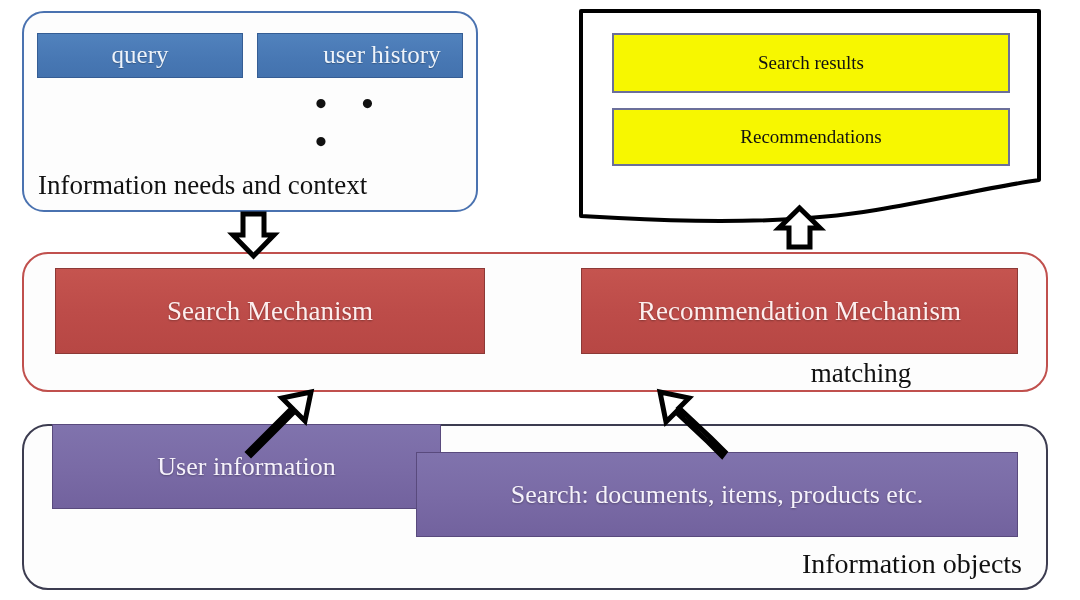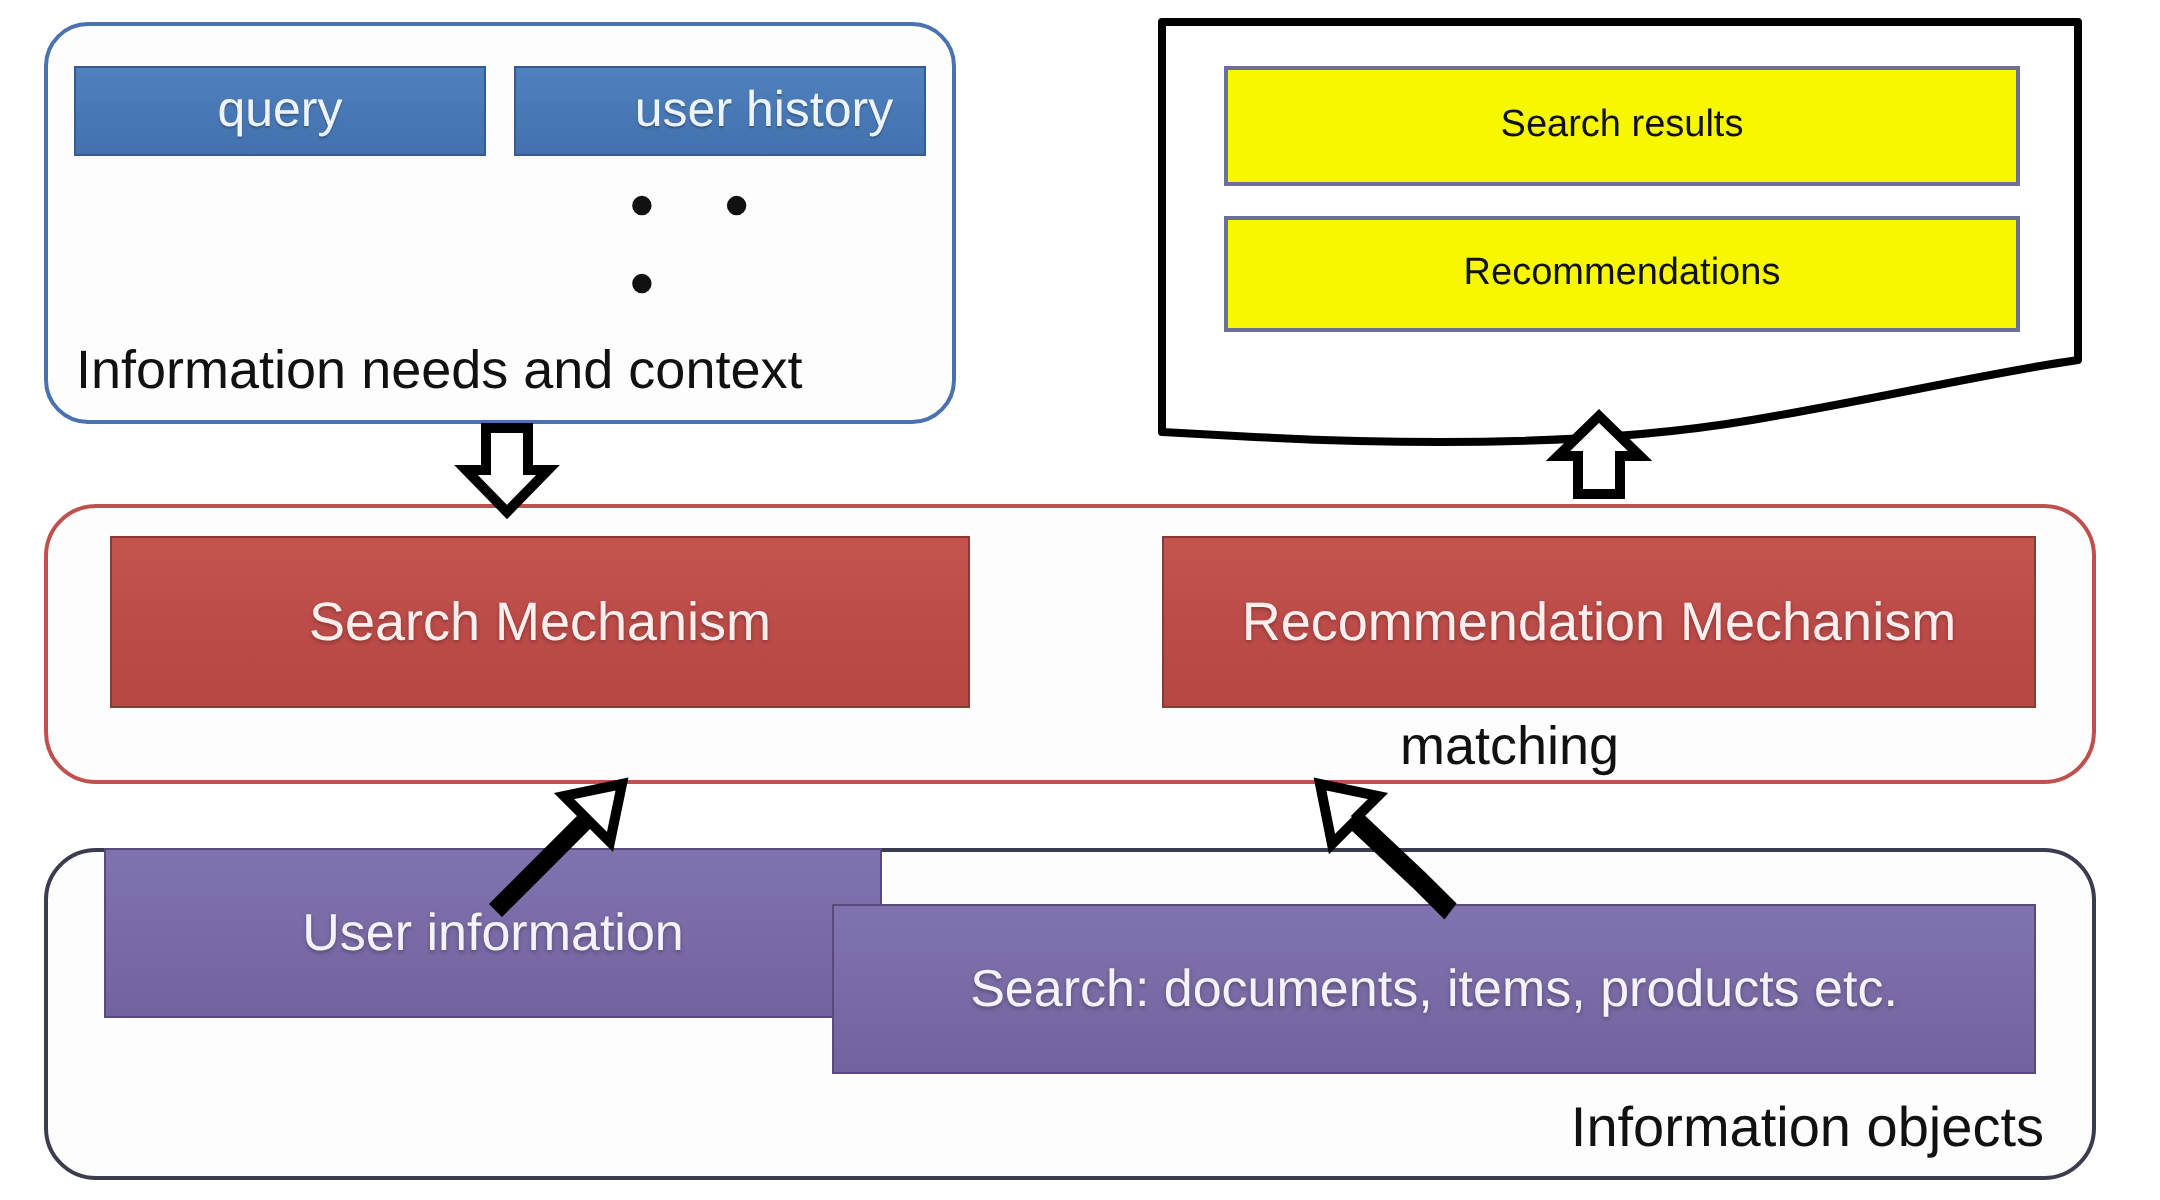--- a/index.html
+++ b/index.html
@@ -9,20 +9,21 @@
   }
   body {
     font-family: "Liberation Sans", sans-serif;
   }
   #canvas {
     position: relative;
     width: 1080px;
     height: 600px;
     background: #ffffff;
     overflow: hidden;
+    font-family: Liberation Serif, serif;
   }
 
   
   .panel {
     position: absolute;
     box-sizing: border-box;
     background: #fdfdfd;
     border-radius: 22px;
   }
   #panel-needs {
@@ -103,21 +104,21 @@
   #panel-results svg { display: block; }
   #box-search-results  { left: 612px; top: 33px;  width: 398px; height: 60px; }
   #box-recommendations { left: 612px; top: 108px; width: 398px; height: 58px; }
 
   
   #box-search-mech { left: 55px;  top: 268px; width: 430px; height: 86px; }
   #box-rec-mech    { left: 581px; top: 268px; width: 437px; height: 86px; }
   #label-matching {
     position: absolute;
     left: 700px; top: 358px; width: 322px;
-    font-size: 27px; color: #111; text-align: left;
+    font-size: 27px; color: #111; text-align: center;
   }
 
   
   #box-user-info { left: 52px;  top: 424px; width: 389px; height: 85px; }
   #box-content   { left: 416px; top: 452px; width: 602px; height: 85px; }
   #label-objects {
     position: absolute;
     left: 600px; top: 548px; width: 422px;
     font-size: 28px; color: #111; text-align: right;
   }

